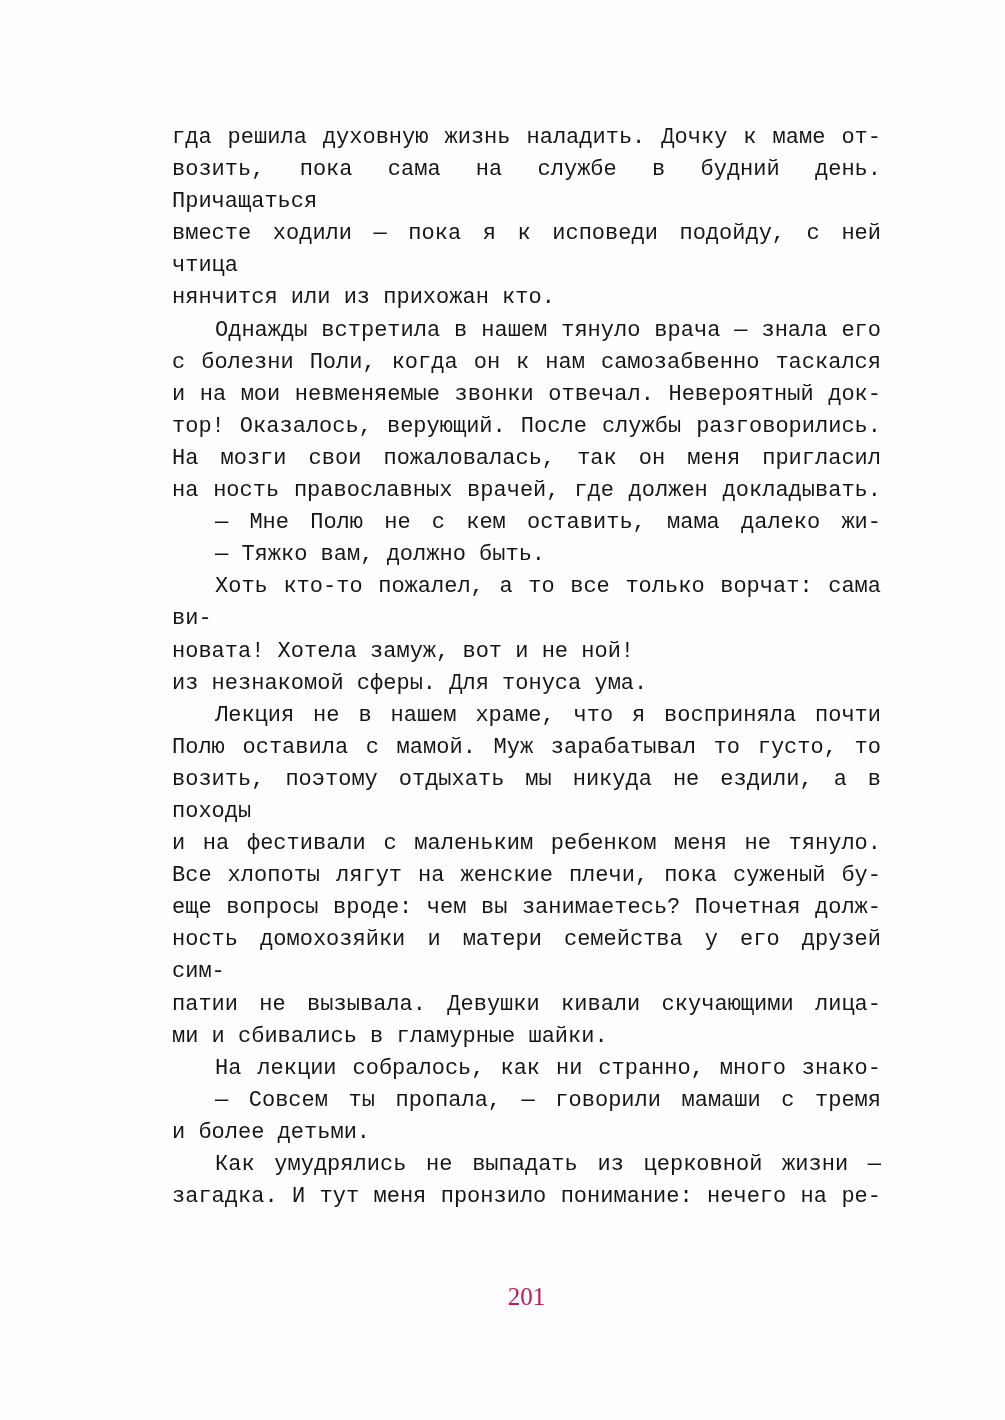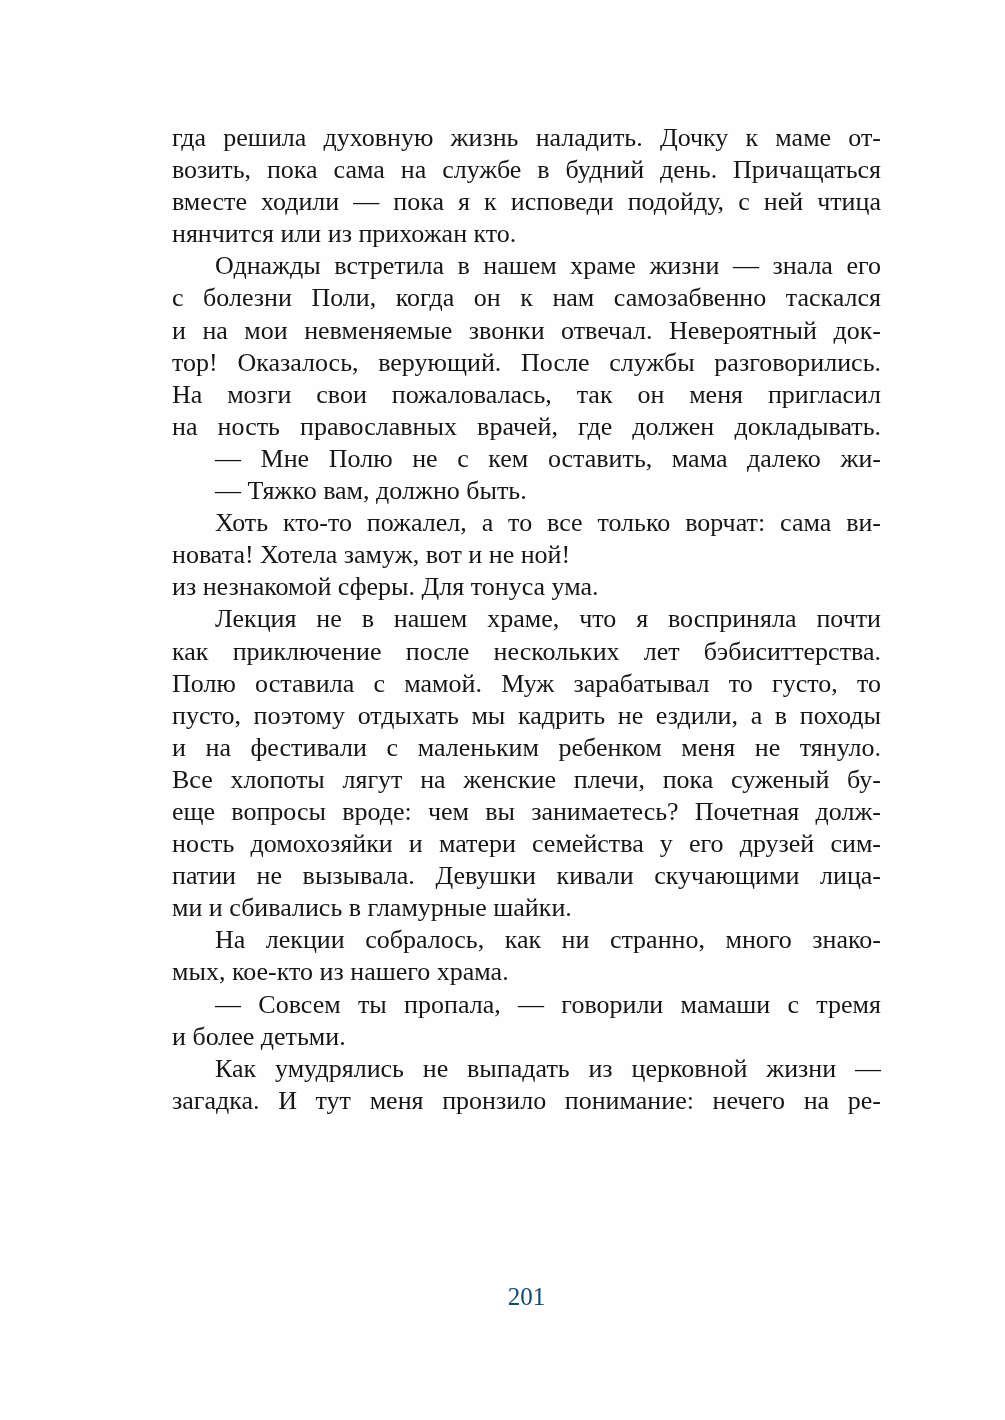--- a/index.html
+++ b/index.html
@@ -13,22 +13,22 @@
     height: 1420px;
     background: #fefefe;
     overflow: hidden;
     margin: 0 auto;
   }
   .text-block {
     position: absolute;
     left: 172px;
     top: 122px;
     width: 709px;
-    font-family: Liberation Serif, serif;
-    font-size: 26px;
+    font-family: Liberation Mono, monospace;
+    font-size: 22px;
     line-height: 32.1px;
     color: #161616;
   }
   .text-line {
     min-height: 32.1px;
     white-space: normal;
   }
   .text-line.j {
     text-align: justify;
     text-align-last: justify;
@@ -37,54 +37,52 @@
     text-indent: 43px;
   }
   .page-number {
     position: absolute;
     left: 172px;
     top: 1283px;
     width: 709px;
     text-align: center;
     font-family: "Liberation Serif", "DejaVu Serif", serif;
     font-size: 25px;
-    color: #0c4a6e;
+    color: #be185d;
   }
 </style>
 </head>
 <body>
 
 <div class="book-page">
   <div class="text-block" id="text-block">
       <div class="text-line j">гда решила духовную жизнь наладить. Дочку к маме от-</div>
       <div class="text-line j">возить, пока сама на службе в будний день. Причащаться</div>
       <div class="text-line j">вместе ходили — пока я к исповеди подойду, с ней чтица</div>
       <div class="text-line">нянчится или из прихожан кто.</div>
-      <div class="text-line j ind">Однажды встретила в нашем храме жизни — знала его</div>
+      <div class="text-line j ind">Однажды встретила в нашем тянуло врача — знала его</div>
       <div class="text-line j">с болезни Поли, когда он к нам самозабвенно таскался</div>
       <div class="text-line j">и на мои невменяемые звонки отвечал. Невероятный док-</div>
       <div class="text-line j">тор! Оказалось, верующий. После службы разговорились.</div>
       <div class="text-line j">На мозги свои пожаловалась, так он меня пригласил</div>
       <div class="text-line j">на ность православных врачей, где должен докладывать.</div>
       <div class="text-line j ind">— Мне Полю не с кем оставить, мама далеко жи-</div>
       <div class="text-line ind">— Тяжко вам, должно быть.</div>
       <div class="text-line j ind">Хоть кто-то пожалел, а то все только ворчат: сама ви-</div>
       <div class="text-line">новата! Хотела замуж, вот и не ной!</div>
       <div class="text-line">из незнакомой сферы. Для тонуса ума.</div>
       <div class="text-line j ind">Лекция не в нашем храме, что я восприняла почти</div>
-      <div class="text-line j">как приключение после нескольких лет бэбиситтерства.</div>
       <div class="text-line j">Полю оставила с мамой. Муж зарабатывал то густо, то</div>
-      <div class="text-line j">пусто, поэтому отдыхать мы кадрить не ездили, а в походы</div>
+      <div class="text-line j">возить, поэтому отдыхать мы никуда не ездили, а в походы</div>
       <div class="text-line j">и на фестивали с маленьким ребенком меня не тянуло.</div>
       <div class="text-line j">Все хлопоты лягут на женские плечи, пока суженый бу-</div>
       <div class="text-line j">еще вопросы вроде: чем вы занимаетесь? Почетная долж-</div>
       <div class="text-line j">ность домохозяйки и матери семейства у его друзей сим-</div>
       <div class="text-line j">патии не вызывала. Девушки кивали скучающими лица-</div>
       <div class="text-line">ми и сбивались в гламурные шайки.</div>
       <div class="text-line j ind">На лекции собралось, как ни странно, много знако-</div>
-      <div class="text-line">мых, кое-кто из нашего храма.</div>
       <div class="text-line j ind">— Совсем ты пропала, — говорили мамаши с тремя</div>
       <div class="text-line">и более детьми.</div>
       <div class="text-line j ind">Как умудрялись не выпадать из церковной жизни —</div>
       <div class="text-line j">загадка. И тут меня пронзило понимание: нечего на ре-</div>
     </div>
   <div class="page-number">201</div>
 </div>
 
 </body></html>

